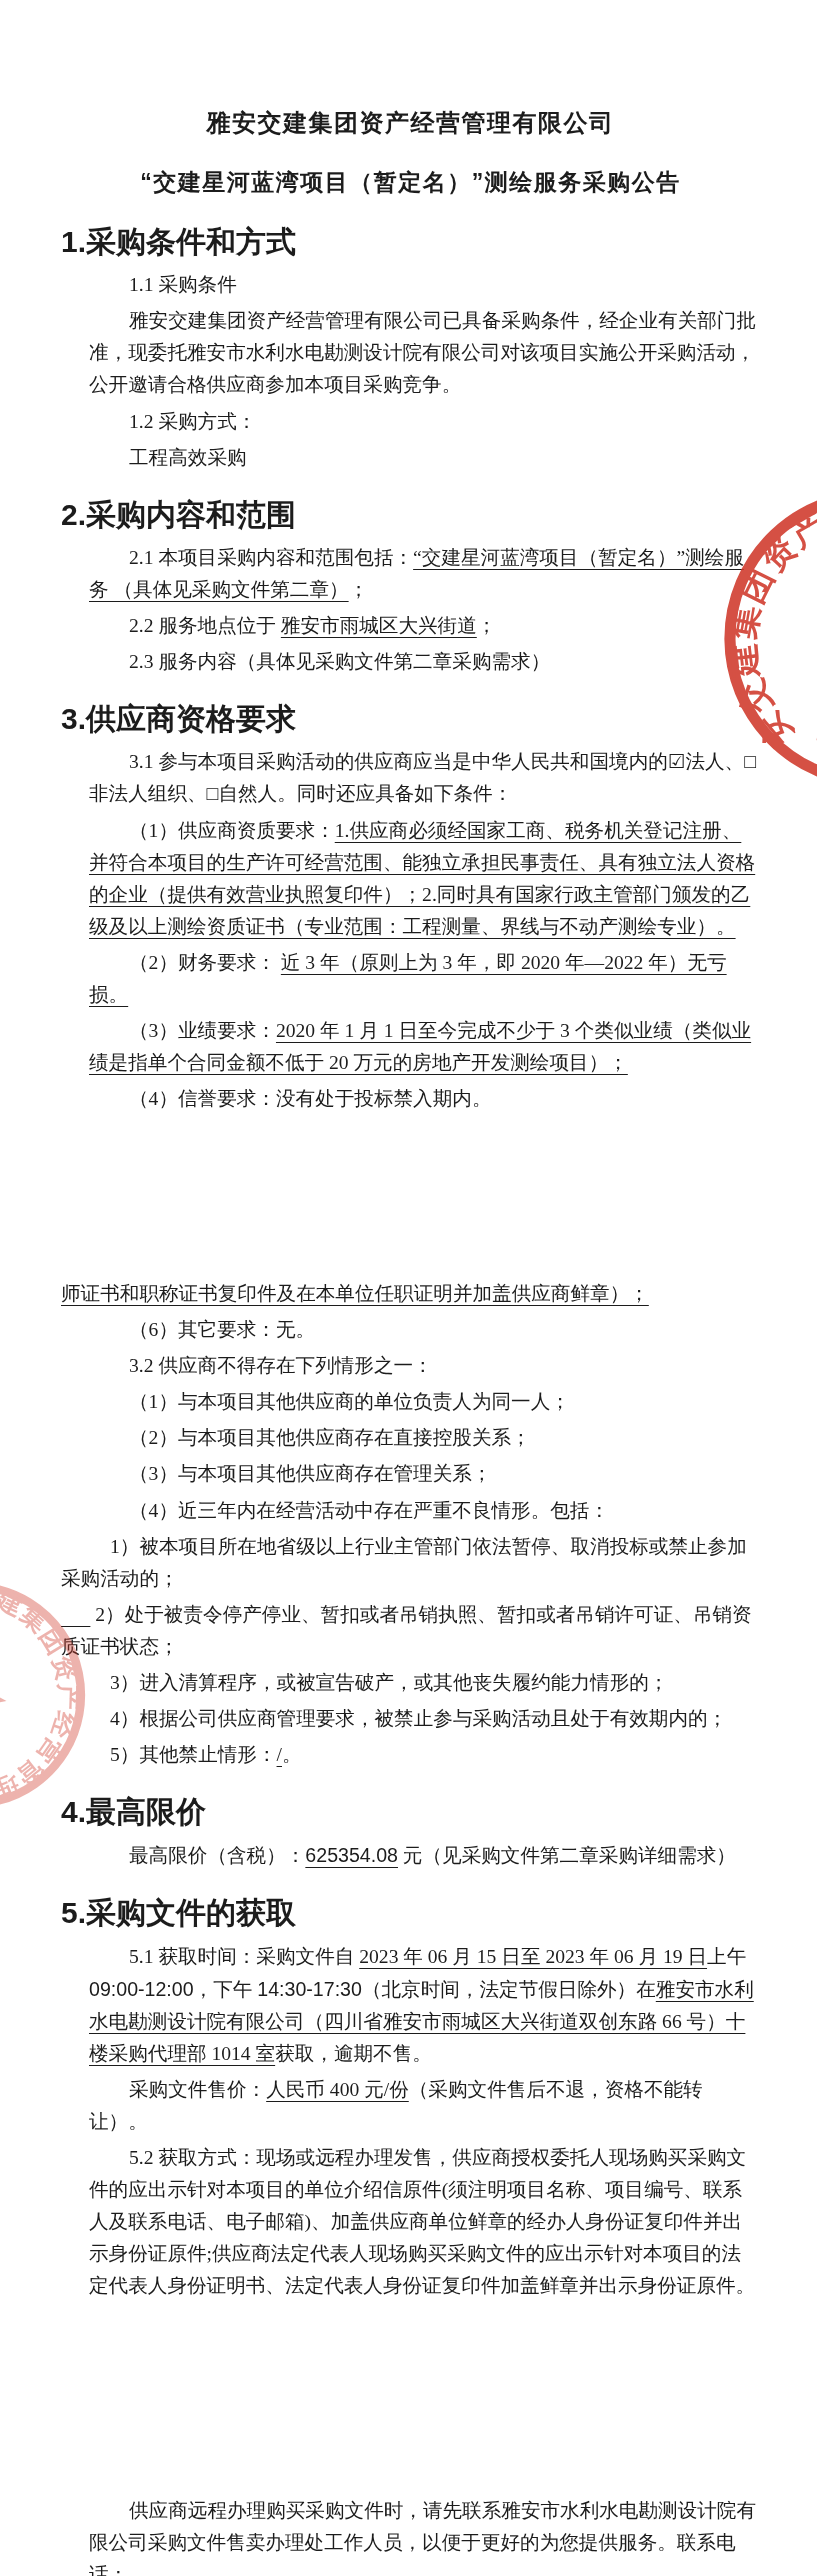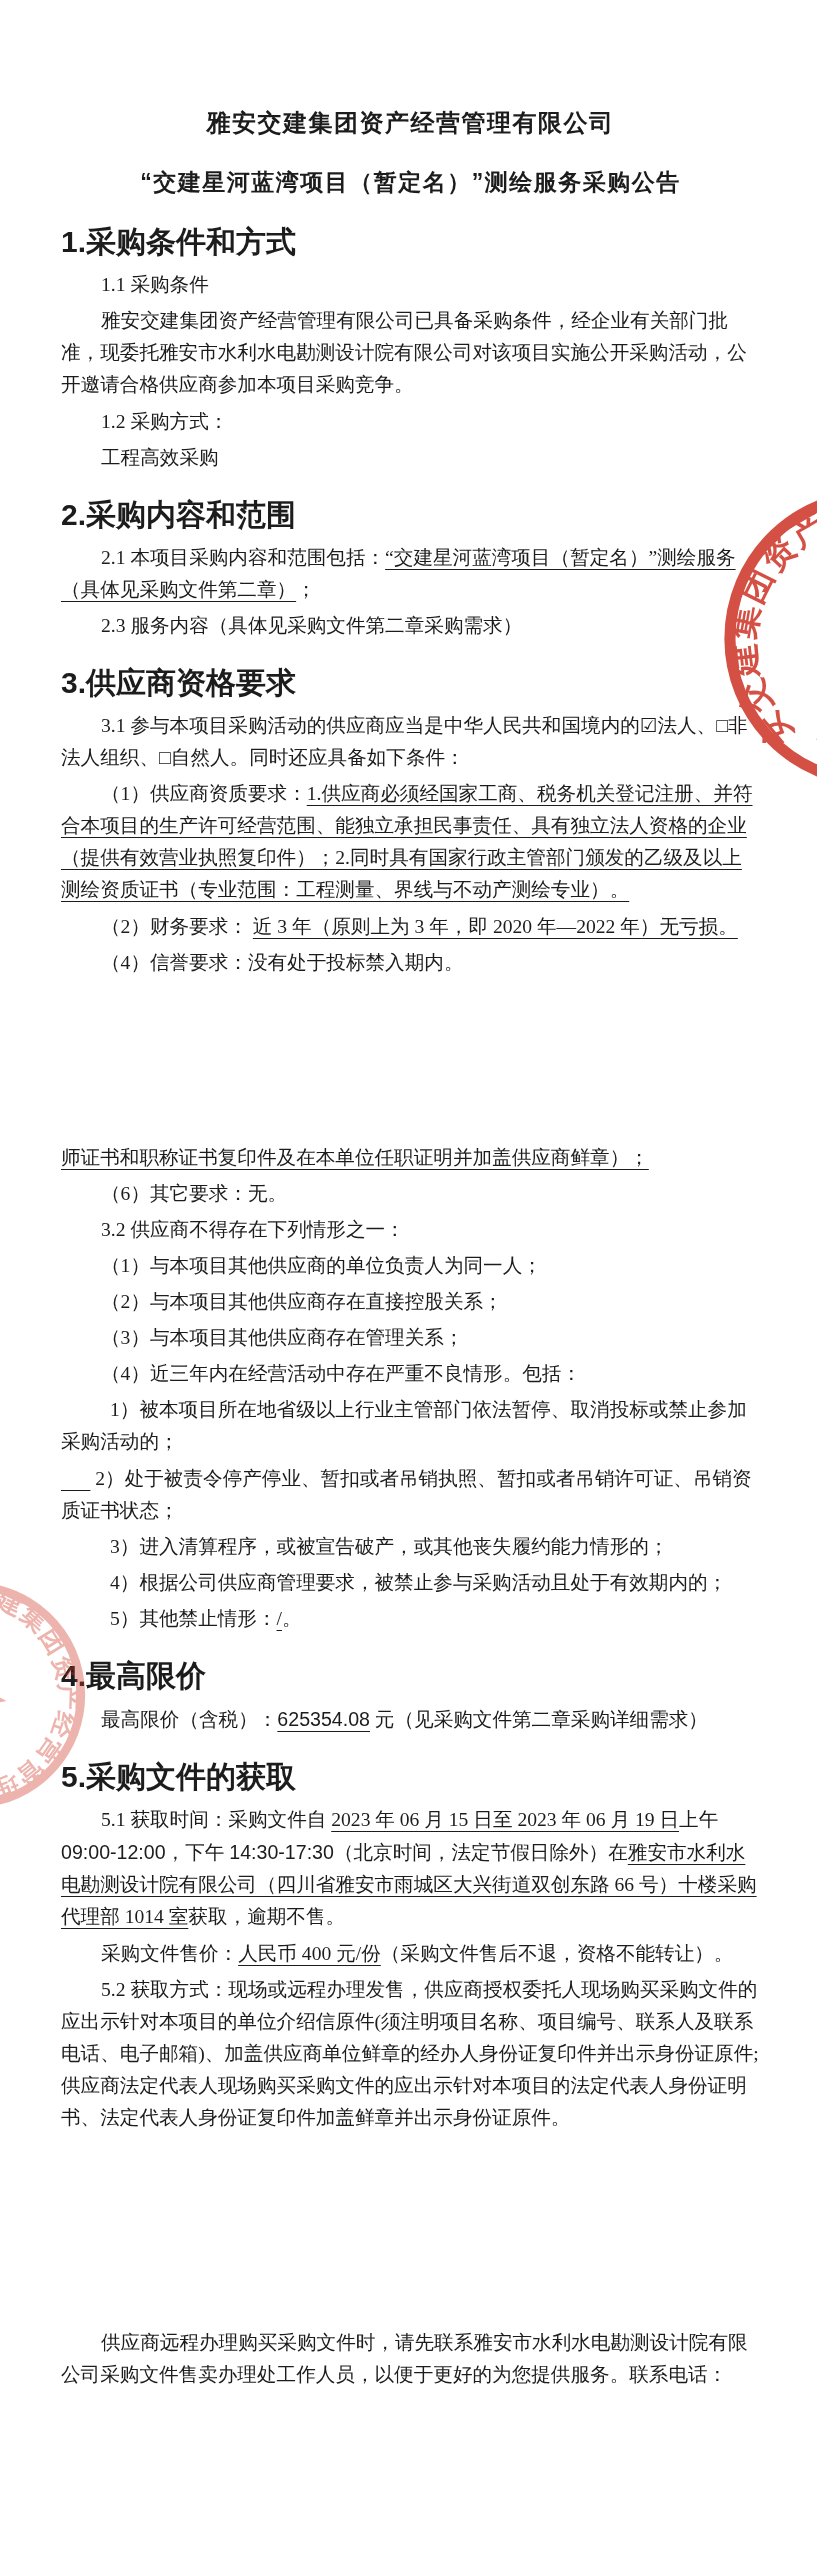--- a/index.html
+++ b/index.html
@@ -5,21 +5,21 @@
   html,body{margin:0;padding:0;background:#ffffff;}
   .page{position:relative;width:818px;height:3467px;background:#ffffff;overflow:hidden;
         font-family:"Liberation Serif","DejaVu Sans",serif;color:#1c1c1c;}
   .content{padding:100px 58px 0 61px;}
   .ln{font-size:19.6px;line-height:32px;margin:4.1px 0;}
   .t1{font-size:24px;line-height:37px;font-weight:bold;text-align:center;
       font-family:"Liberation Sans",sans-serif;letter-spacing:1.5px;}
   .t2{margin-top:23px;font-size:23px;}
   .h1{font-size:30px;line-height:34px;font-weight:bold;margin:24px 0 10.3px;
       font-family:"Liberation Sans",sans-serif;}
-  .ind{text-indent:40px;}
+  .ind{text-indent:40px;margin-left:28px;}
   .ind2{text-indent:49px;}
   .u{text-decoration:underline;text-underline-offset:4.6px;text-decoration-thickness:1.3px;}
   .b{font-weight:normal;font-family:"Liberation Sans","DejaVu Sans",sans-serif;}
   .gap1{height:155px;}
   .gap2{height:185px;}
   
   .seal{position:absolute;pointer-events:none;opacity:.88;}
   .seal svg{display:block;}
   .sc{fill:none;stroke:#d0392b;stroke-width:7;}
   .st{fill:#d0392b;font-family:"Liberation Sans",sans-serif;font-weight:bold;
@@ -63,26 +63,28 @@
     <div class="ln t1 t2">“交建星河蓝湾项目（暂定名）”测绘服务采购公告</div>
 
     <div class="h1">1.采购条件和方式</div>
     <div class="ln ind">1.1 采购条件</div>
     <div class="ln ind">雅安交建集团资产经营管理有限公司已具备采购条件，经企业有关部门批准，现委托雅安市水利水电勘测设计院有限公司对该项目实施公开采购活动，公开邀请合格供应商参加本项目采购竞争。</div>
     <div class="ln ind">1.2 采购方式：</div>
     <div class="ln ind">工程高效采购</div>
 
     <div class="h1">2.采购内容和范围</div>
     <div class="ln ind"><span>2.1 本项目采购内容和范围包括：</span><span class="u">“交建星河蓝湾项目（暂定名）”测绘服务 （具体见采购文件第二章）</span><span>；</span></div>
+    <div class="ln ind"><span>2.2 服务地点位于 </span><span class="u">雅安市雨城区大兴街道</span><span>；</span></div>
     <div class="ln ind">2.3 服务内容（具体见采购文件第二章采购需求）</div>
 
     <div class="h1">3.供应商资格要求</div>
     <div class="ln ind">3.1 参与本项目采购活动的供应商应当是中华人民共和国境内的☑法人、□非法人组织、□自然人。同时还应具备如下条件：</div>
     <div class="ln ind"><span>（1）供应商资质要求：</span><span class="u">1.供应商必须经国家工商、税务机关登记注册、并符合本项目的生产许可经营范围、能独立承担民事责任、具有独立法人资格的企业（提供有效营业执照复印件）；2.同时具有国家行政主管部门颁发的乙级及以上测绘资质证书（专业范围：工程测量、界线与不动产测绘专业）。</span></div>
     <div class="ln ind"><span>（2）财务要求： </span><span class="u">近 3 年（原则上为 3 年，即 2020 年—2022 年）无亏损。</span></div>
+    <div class="ln ind"><span>（3）业绩要求：</span><span class="u">2020 年 1 月 1 日至今完成不少于 3 个类似业绩（类似业绩是指单个合同金额不低于 20 万元的房地产开发测绘项目）；</span></div>
     <div class="ln ind">（4）信誉要求：没有处于投标禁入期内。</div>
     <div class="gap1"></div>
     <div class="ln"><span class="u">师证书和职称证书复印件及在本单位任职证明并加盖供应商鲜章）；</span></div>
     <div class="ln ind">（6）其它要求：无。</div>
     <div class="ln ind">3.2 供应商不得存在下列情形之一：</div>
     <div class="ln ind">（1）与本项目其他供应商的单位负责人为同一人；</div>
     <div class="ln ind">（2）与本项目其他供应商存在直接控股关系；</div>
     <div class="ln ind">（3）与本项目其他供应商存在管理关系；</div>
     <div class="ln ind">（4）近三年内在经营活动中存在严重不良情形。包括：</div>
     <div class="ln ind2">1）被本项目所在地省级以上行业主管部门依法暂停、取消投标或禁止参加采购活动的；</div>

